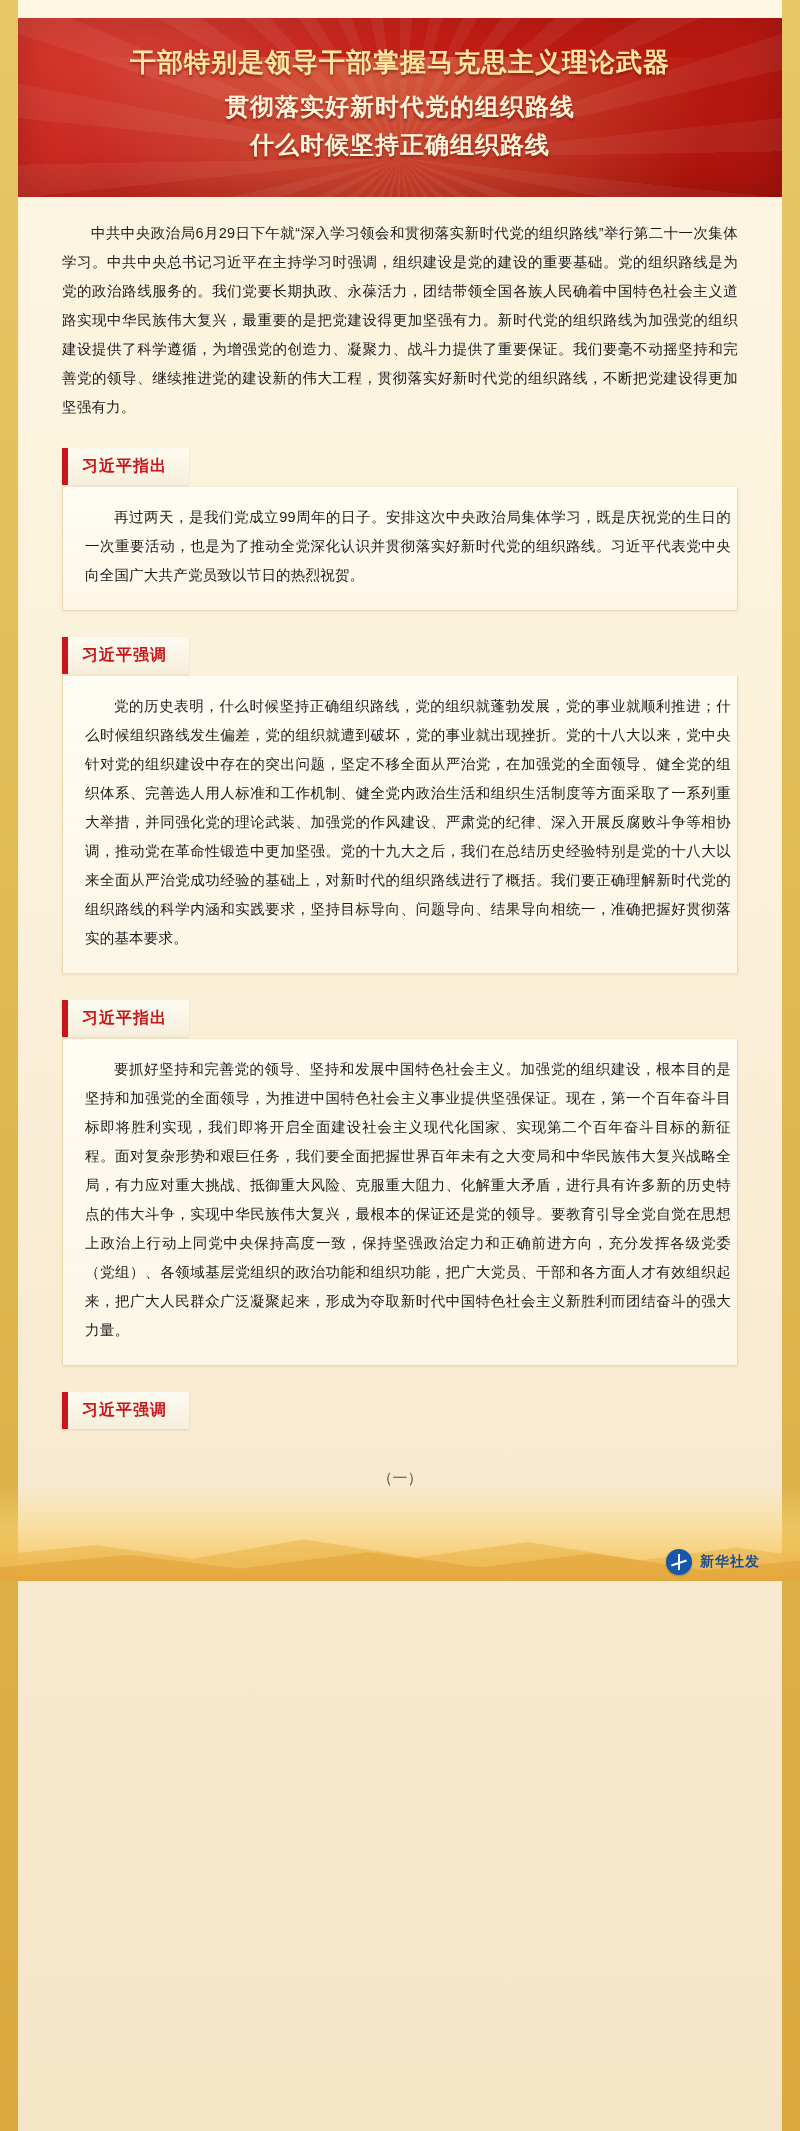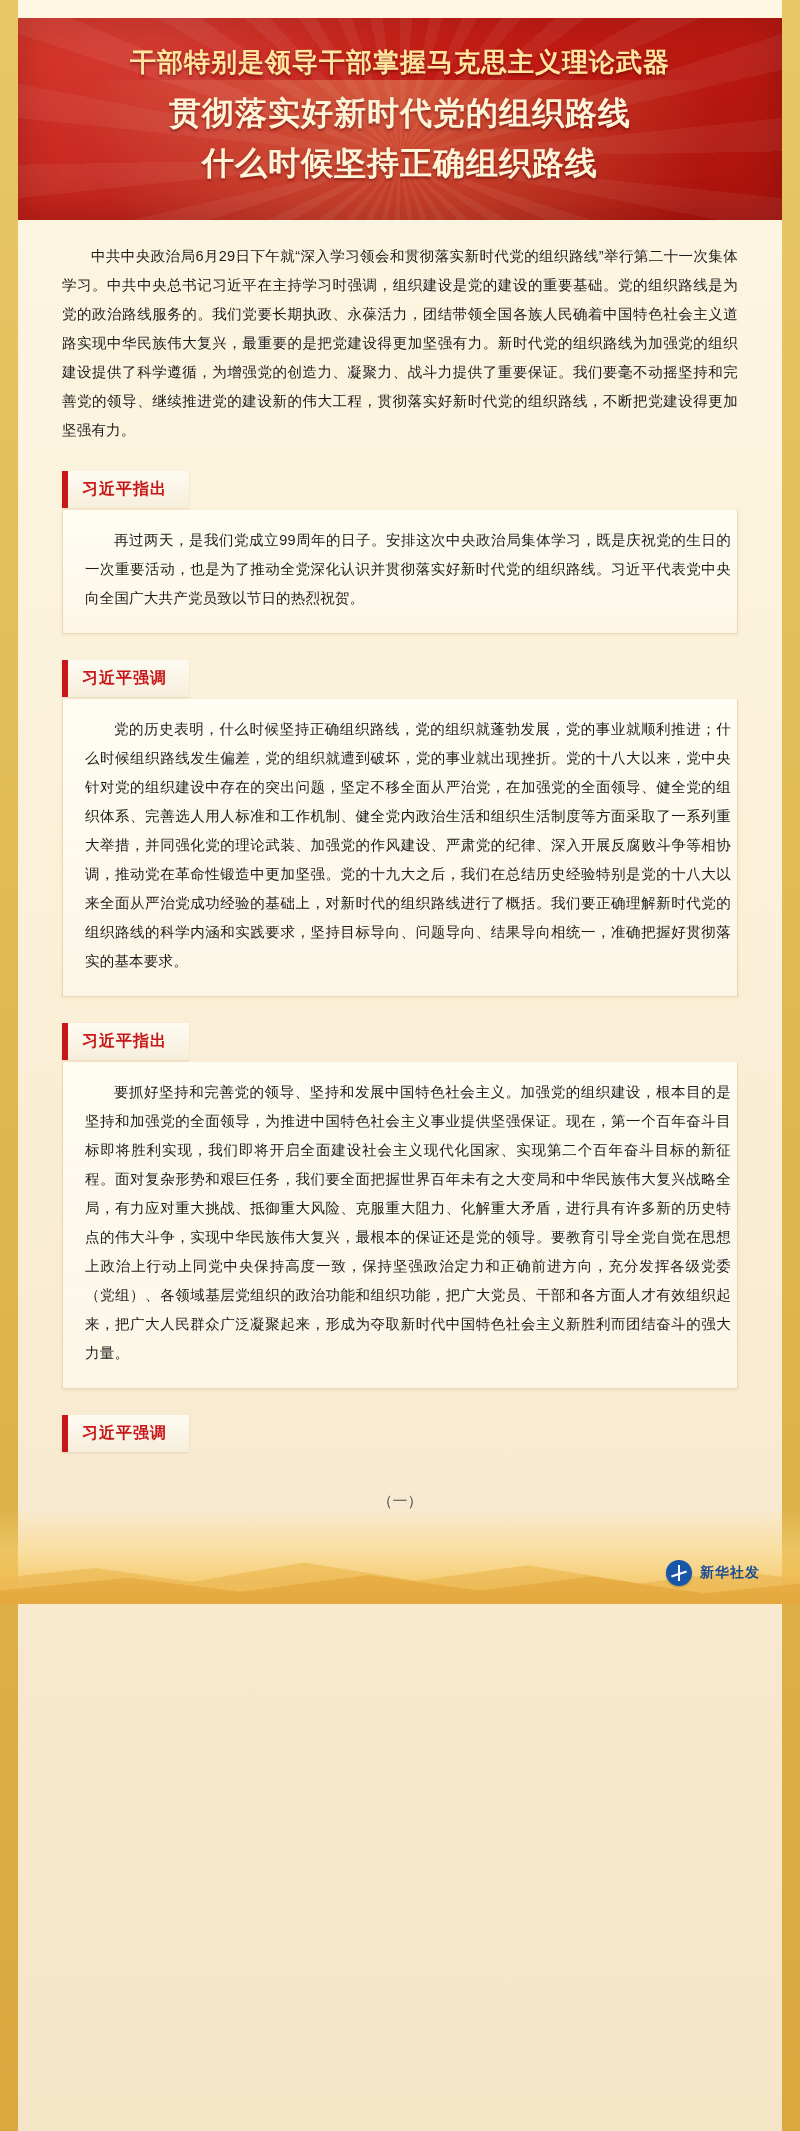--- a/index.html
+++ b/index.html
@@ -80,21 +80,21 @@
     letter-spacing: 1px;
     line-height: 1.45;
     text-shadow: 0 2px 3px rgba(90,0,0,0.55);
   }
   .banner h1 {
     font-size: 26px;
     color: #ffe7a0;
     margin-bottom: 8px;
   }
   .banner h2 {
-    font-size: 32px;
+    font-size: 24px;
     color: #fff6d9;
   }
   .banner h2.line2 { margin-bottom: 4px; }
 
   
   .content {
     position: relative;
     z-index: 2;
     padding: 22px 62px 0 62px;
   }
@@ -175,21 +175,21 @@
     opacity: 0.85;
   }
   .mountains .m2 {
     background: linear-gradient(180deg, #efb94f 0%, #e3a63c 100%);
     clip-path: polygon(0% 100%, 0% 80%, 16% 62%, 30% 82%, 46% 58%, 60% 80%, 74% 60%, 88% 84%, 100% 70%, 100% 100%);
     opacity: 0.9;
   }
   .brand {
     position: absolute;
     right: 40px;
-    bottom: 18px;
+    bottom: 6px;
     display: flex;
     align-items: center;
     gap: 8px;
     z-index: 4;
   }
   .brand .logo {
     width: 26px;
     height: 26px;
     border-radius: 50%;
     background: #1756a9;

